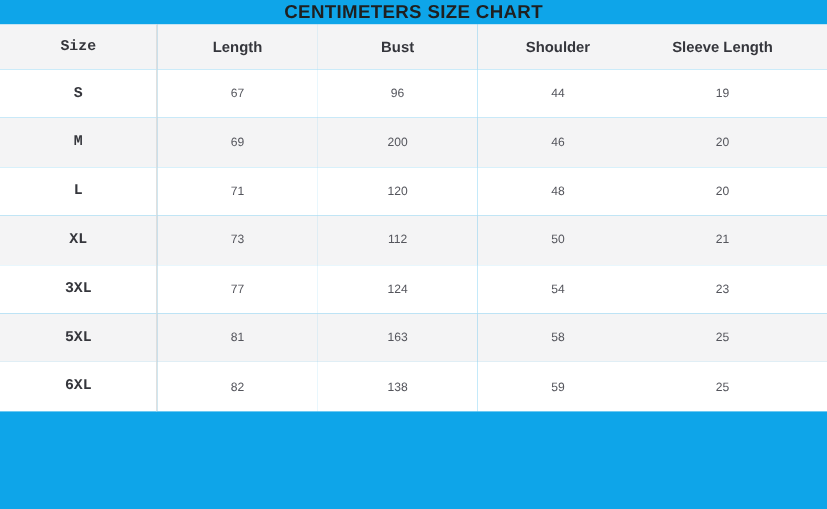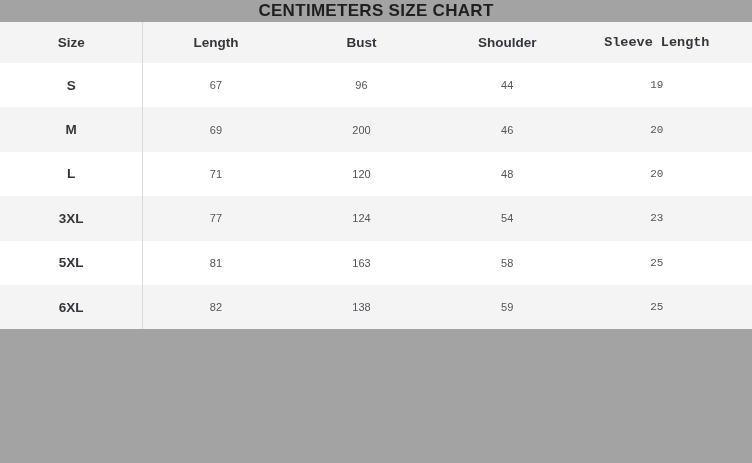--- a/index.html
+++ b/index.html
@@ -10,21 +10,21 @@
     --label-text:#35363c;
     --value-text:#54555c;
   }
   *{box-sizing:border-box;}
   html,body{margin:0;padding:0;background:#ffffff;}
   body{font-family:"Liberation Sans", sans-serif;}
   .page{
     width:752px;
     height:463px;
     overflow:hidden;
-    background:#a3a3a3;
+    background:#0ea5e9;
   }
   .title{
     margin:0;
     height:22px;
     line-height:21px;
     text-align:center;
     font-size:17px;
     font-weight:bold;
     letter-spacing:0.3px;
     color:var(--title-text);
@@ -55,24 +55,24 @@
   }
   tbody tr{
     height:44.4px;
     background:#ffffff;
   }
   tbody tr:nth-child(even){
     background:var(--stripe-bg);
   }
   th:first-child,td:first-child{
     border-right:1px solid var(--divider);
+    font-family:Liberation Mono, monospace;
   }
   th:last-child,td:last-child{
     padding-right:18px;
-    font-family:Liberation Mono, monospace;
   }
   td{
     font-size:11px;
     color:var(--value-text);
   }
   td.size{
     font-size:13.5px;
     font-weight:bold;
     color:var(--label-text);
   }
@@ -115,20 +115,27 @@
           <td>20</td>
         </tr>
         <tr>
           <td class="size">L</td>
           <td>71</td>
           <td>120</td>
           <td>48</td>
           <td>20</td>
         </tr>
         <tr>
+          <td class="size">XL</td>
+          <td>73</td>
+          <td>112</td>
+          <td>50</td>
+          <td>21</td>
+        </tr>
+        <tr>
           <td class="size">3XL</td>
           <td>77</td>
           <td>124</td>
           <td>54</td>
           <td>23</td>
         </tr>
         <tr>
           <td class="size">5XL</td>
           <td>81</td>
           <td>163</td>

